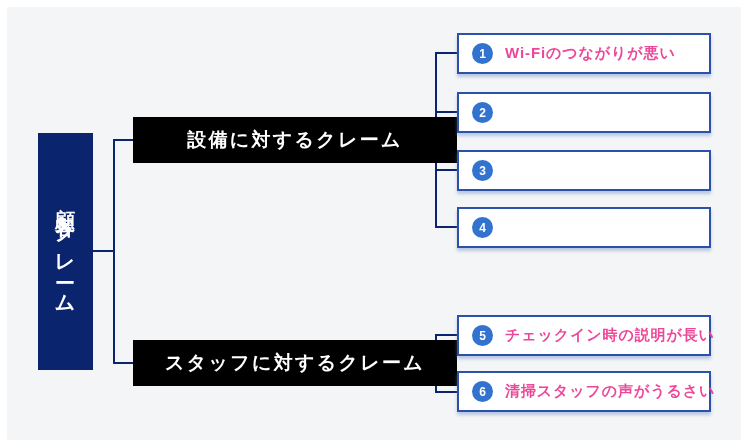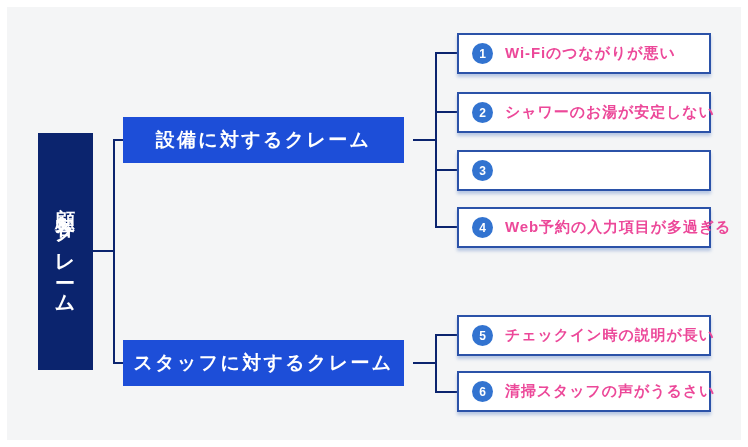--- a/index.html
+++ b/index.html
@@ -35,23 +35,23 @@
     color: #ffffff;
     font-size: 20px;
     font-weight: bold;
     letter-spacing: 0.42em;
     line-height: 1;
   }
 
   
   .cat-box {
     position: absolute;
-    left: 123px;
-    width: 281px; height: 46px;
-    background: #1d4ed8;
+    left: 133px;
+    width: 324px; height: 46px;
+    background: #000000;
     display: flex;
     align-items: center;
     justify-content: center;
   }
   .cat-box.cat1 { top: 117px; }
   .cat-box.cat2 { top: 340px; }
   .cat-label {
     color: #ffffff;
     font-size: 19px;
     font-weight: bold;
@@ -139,28 +139,26 @@
   <div class="cat-box cat2">
     <span class="cat-label">スタッフに対するクレーム</span>
   </div>
 
   <div class="item-box item-1">
     <span class="badge">1</span>
     <span class="item-text">Wi-Fiのつながりが悪い</span>
   </div>
   <div class="item-box item-2">
     <span class="badge">2</span>
-    <span class="item-text">シャワーのお湯が安定しない</span>
   </div>
   <div class="item-box item-3">
     <span class="badge">3</span>
   </div>
   <div class="item-box item-4">
     <span class="badge">4</span>
-    <span class="item-text">Web予約の入力項目が多過ぎる</span>
   </div>
 
   <div class="item-box item-5">
     <span class="badge">5</span>
     <span class="item-text">チェックイン時の説明が長い</span>
   </div>
   <div class="item-box item-6">
     <span class="badge">6</span>
     <span class="item-text">清掃スタッフの声がうるさい</span>
   </div>

